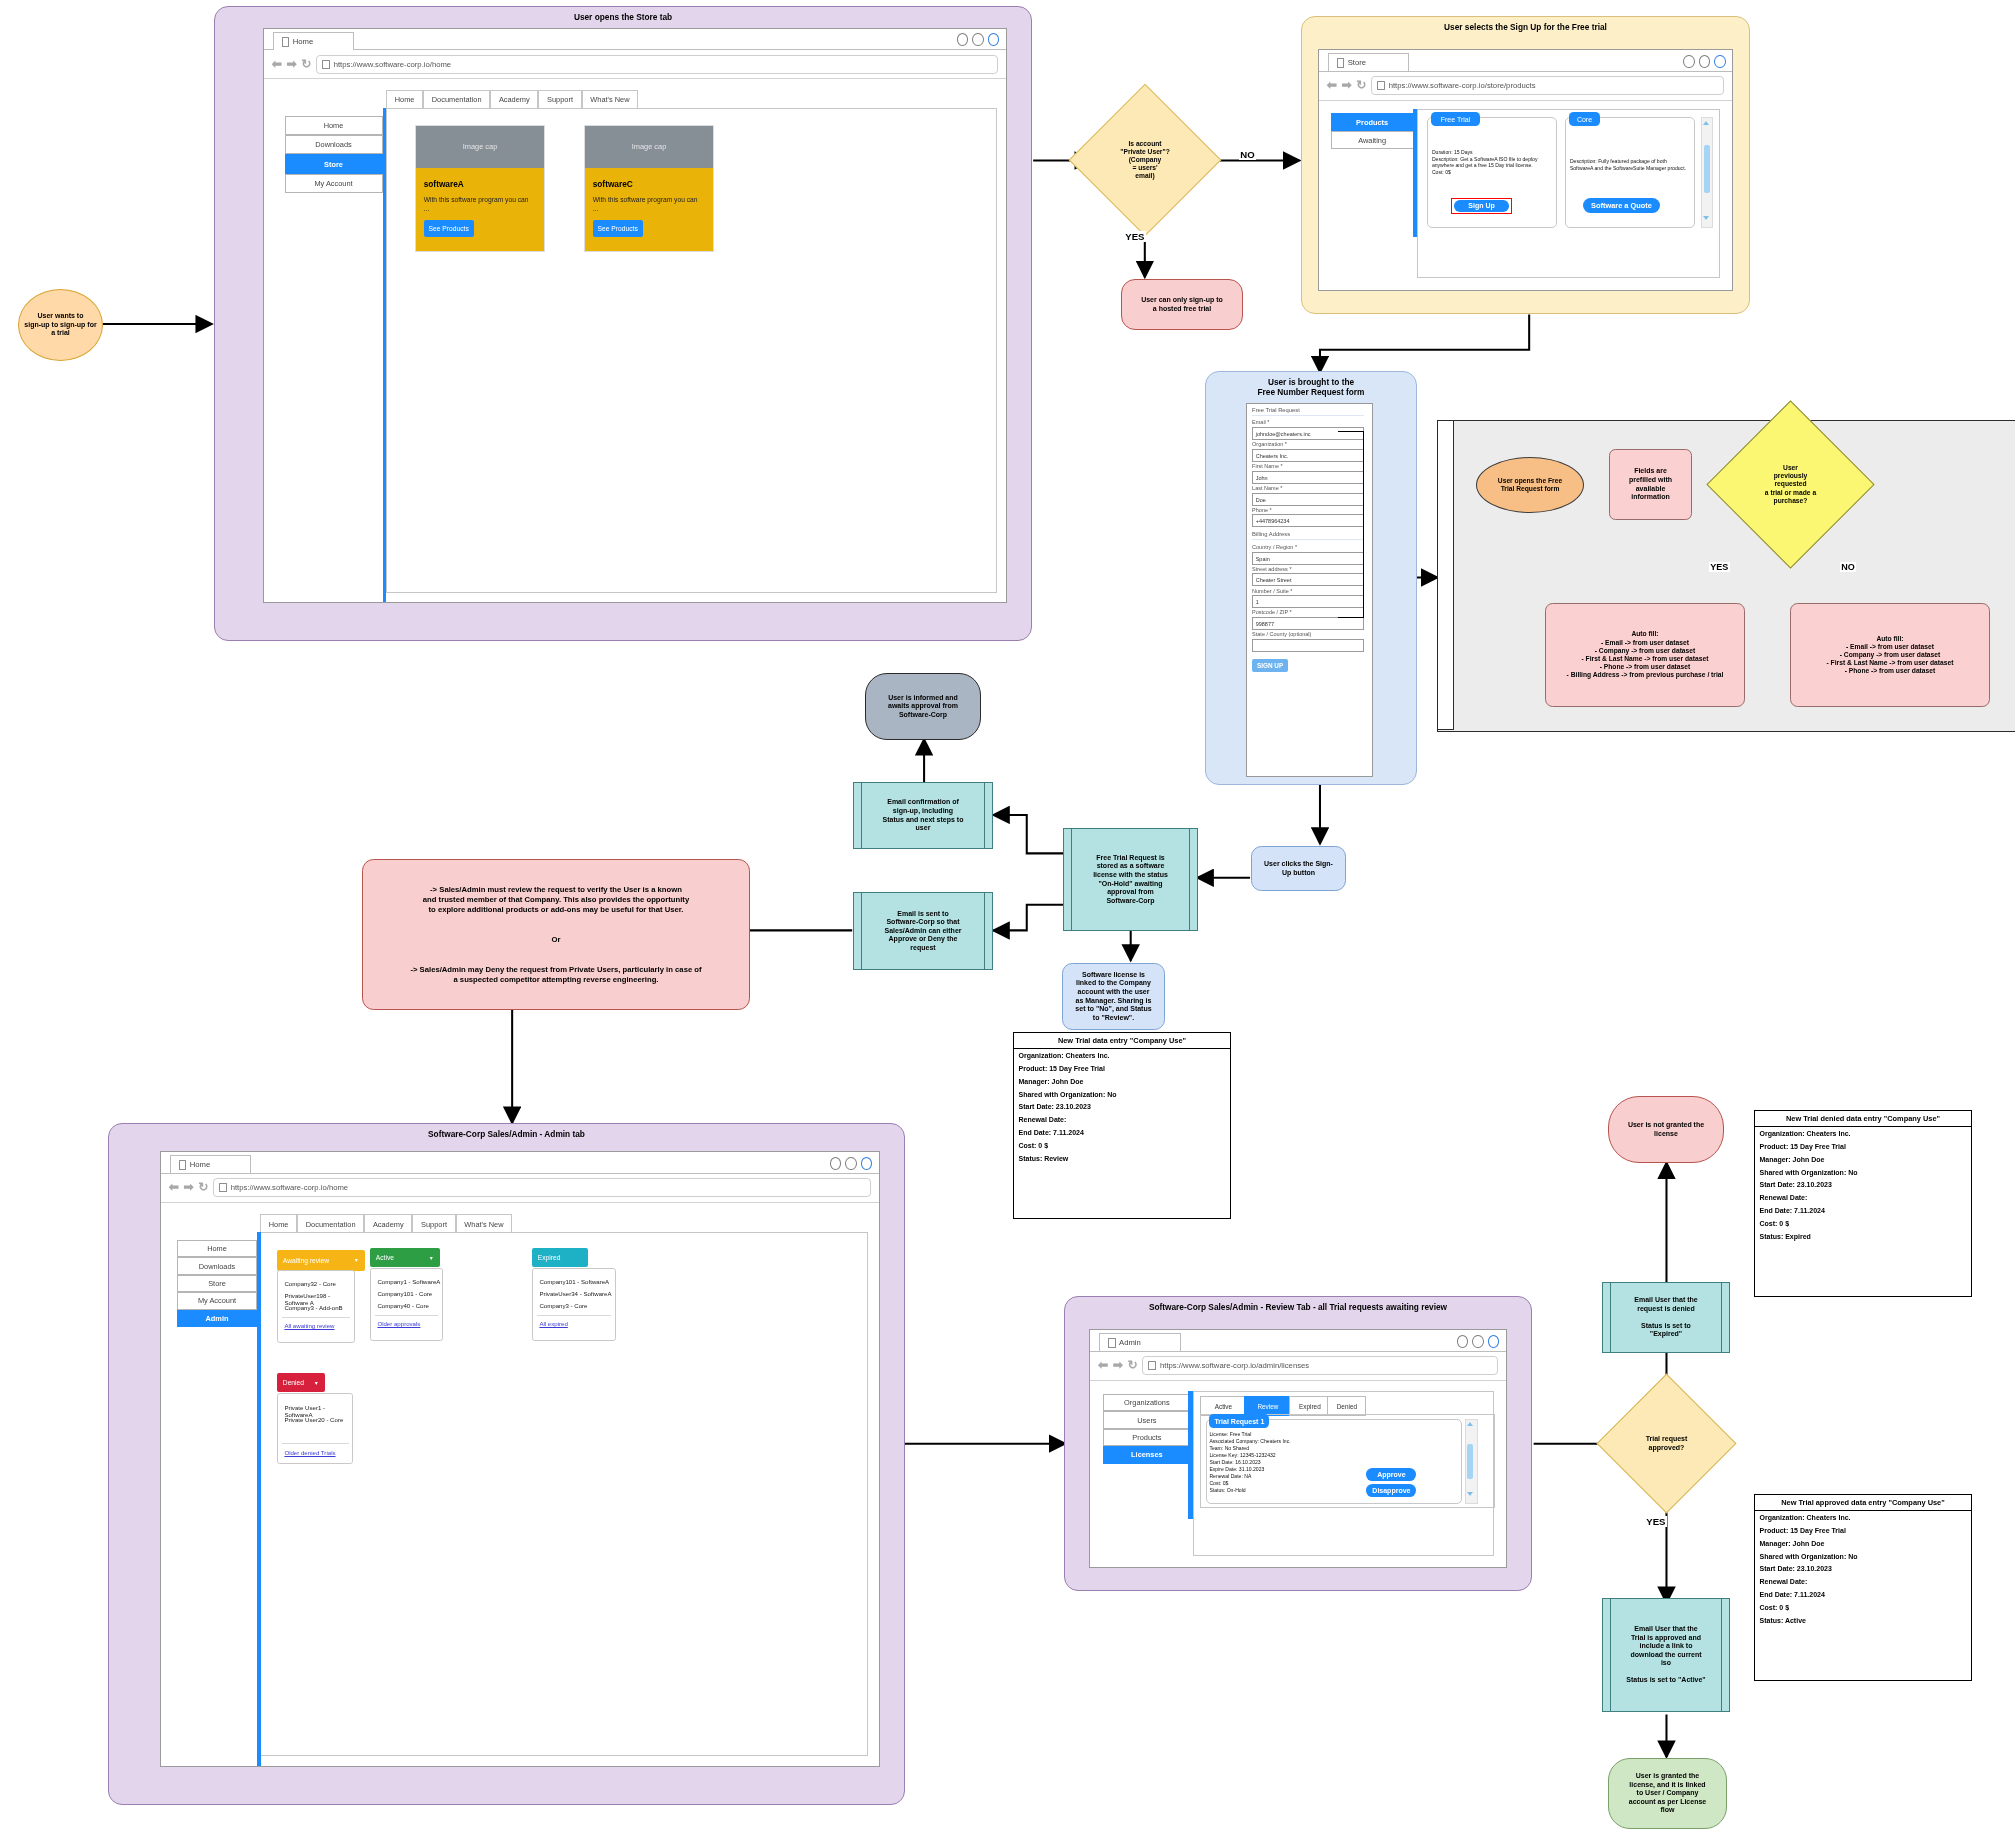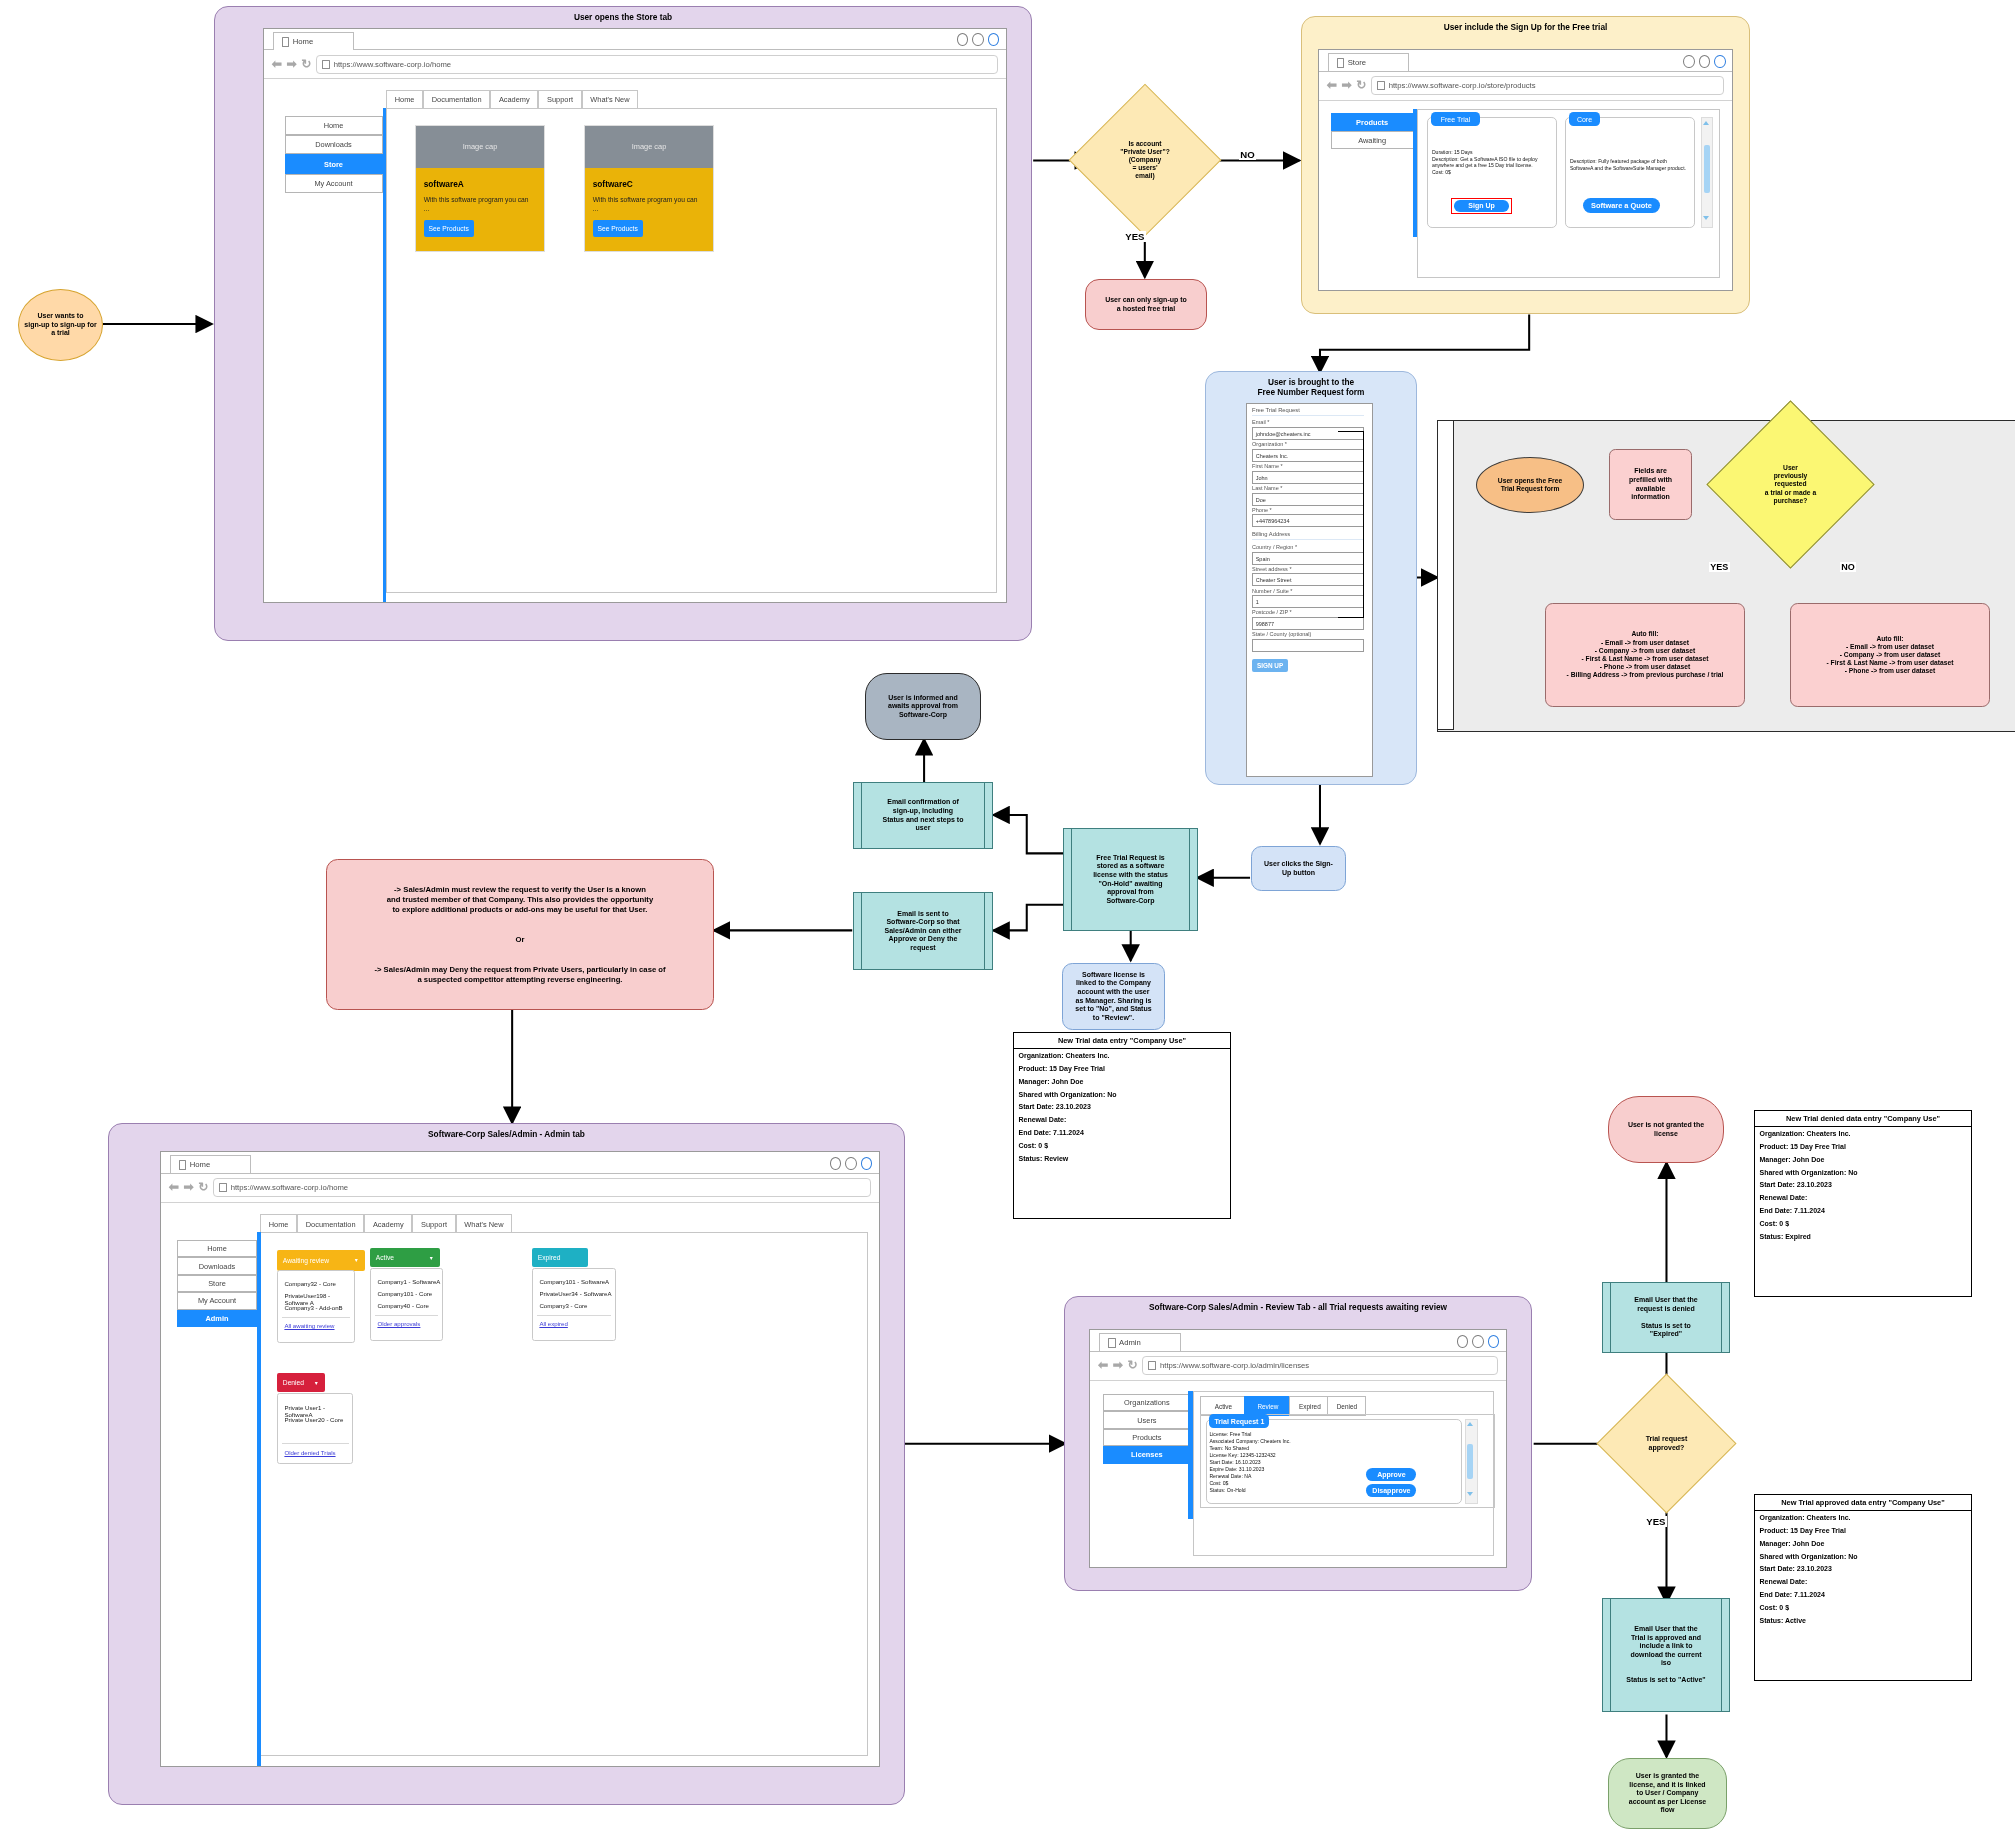--- a/index.html
+++ b/index.html
@@ -5,21 +5,21 @@
   html,body{margin:0;padding:0;background:#ffffff;}
   body{font-family:"Liberation Sans",sans-serif;color:#000;}
   #canvas{position:relative;width:2015px;height:1830px;background:#fff;overflow:hidden;}
   .abs{position:absolute;box-sizing:border-box;}
 
   
   .node{position:absolute;box-sizing:border-box;display:flex;align-items:center;justify-content:center;
         text-align:center;font-weight:bold;line-height:1.22;}
   .ellipse{border-radius:50%;border:1.3px solid #d6a32e;background:#ffd9a8;}
   .ellipse-gray{border-radius:50%;border:1.3px solid #3b3b3b;background:#f7bf86;}
-  .rounded{border-radius:14px;}
+  .rounded{border-radius:14px;margin-left:36px;}
   .pink{background:#f8cece;border:1.3px solid #b85450;}
   .pinkflat{background:#fbd0d0;border:0.6px solid #9a6b6b;}
   .gray{background:#a9b5c2;border:1.3px solid #2b2b2b;border-radius:22px;}
   .green{background:#cfe7c4;border:1.3px solid #7aa06a;border-radius:22px;}
   .yellowd{background:#fde9b5;border:1.3px solid #d6b656;}
   .yellowd2{background:#fbf773;border:0.6px solid #8a8a3a;}
   .teal{background:#b4e2e2;border:0.6px solid #3f7f7f;}
   .teal .inner-l,.teal .inner-r{position:absolute;top:0;bottom:0;width:0.6px;background:#3f7f7f;}
   .lightblue{background:#d4e3f7;border:0.6px solid #7ea4d6;border-radius:10.3px;}
 
@@ -272,21 +272,21 @@
   </div>
   <div class="edgelbl" style="left:1239px;top:149px;">NO</div>
   <div class="edgelbl" style="left:1124px;top:231px;">YES</div>
 
   <div class="node pink rounded" style="left:1085px;top:279px;width:122px;height:51px;font-size:7px;padding:0 5.1px;">
     <span style="white-space:pre-line">User can only sign-up to
 a hosted free trial</span>
   </div>
 
   <div class="mock mock-yellow" style="left:1301px;top:16px;width:449px;height:298px;">
-    <div class="mock-title">User include the Sign Up for the Free trial</div>
+    <div class="mock-title">User selects the Sign Up for the Free trial</div>
     <div class="win" style="left:16px;top:32px;right:16px;bottom:22.5px;">
       <div class="tabbar">
         <div class="tab">
           <span class="pagedot"></span>
           <span>Store</span>
         </div>
         <div class="wbtns">
           <div class="wbtn"></div>
           <div class="wbtn"></div>
           <div class="wbtn blue"></div>

